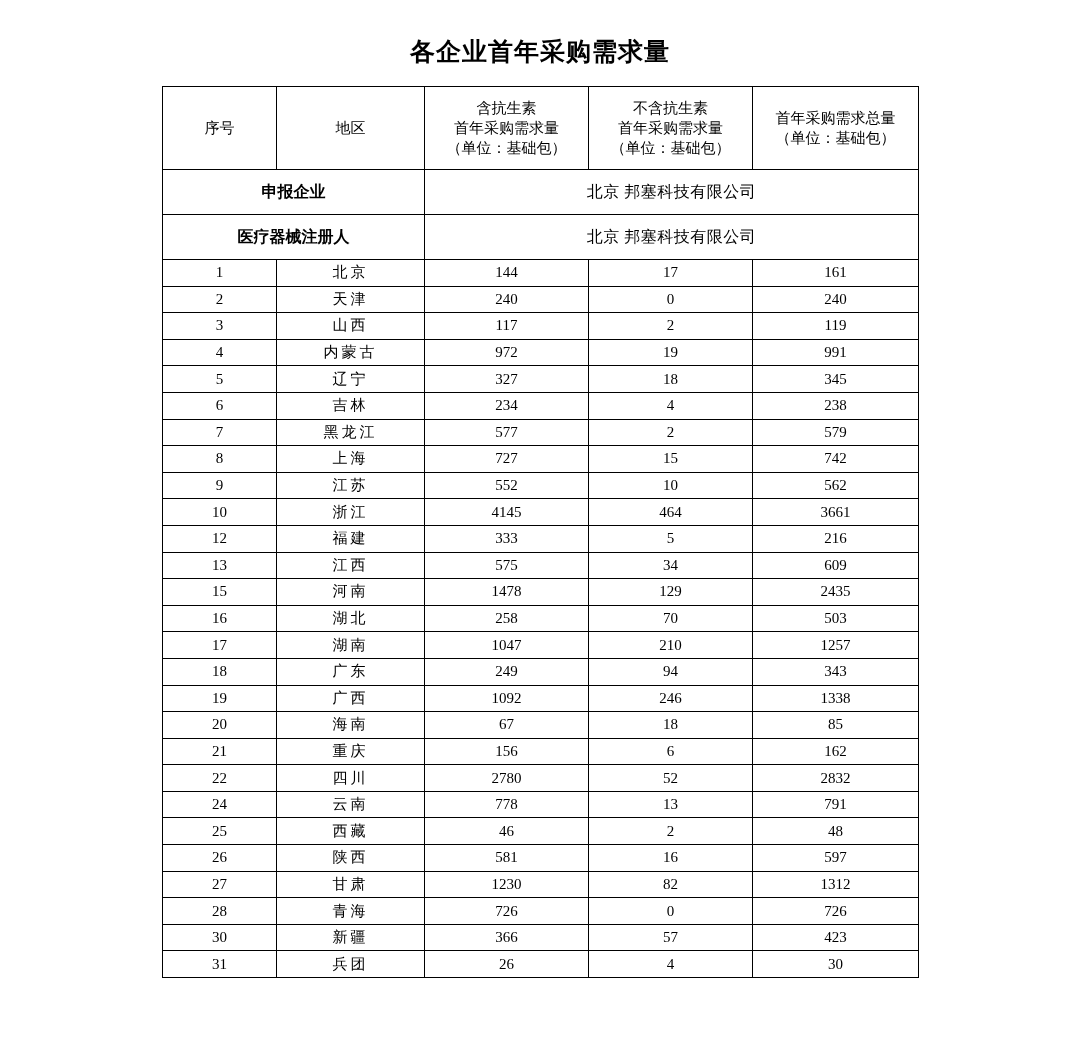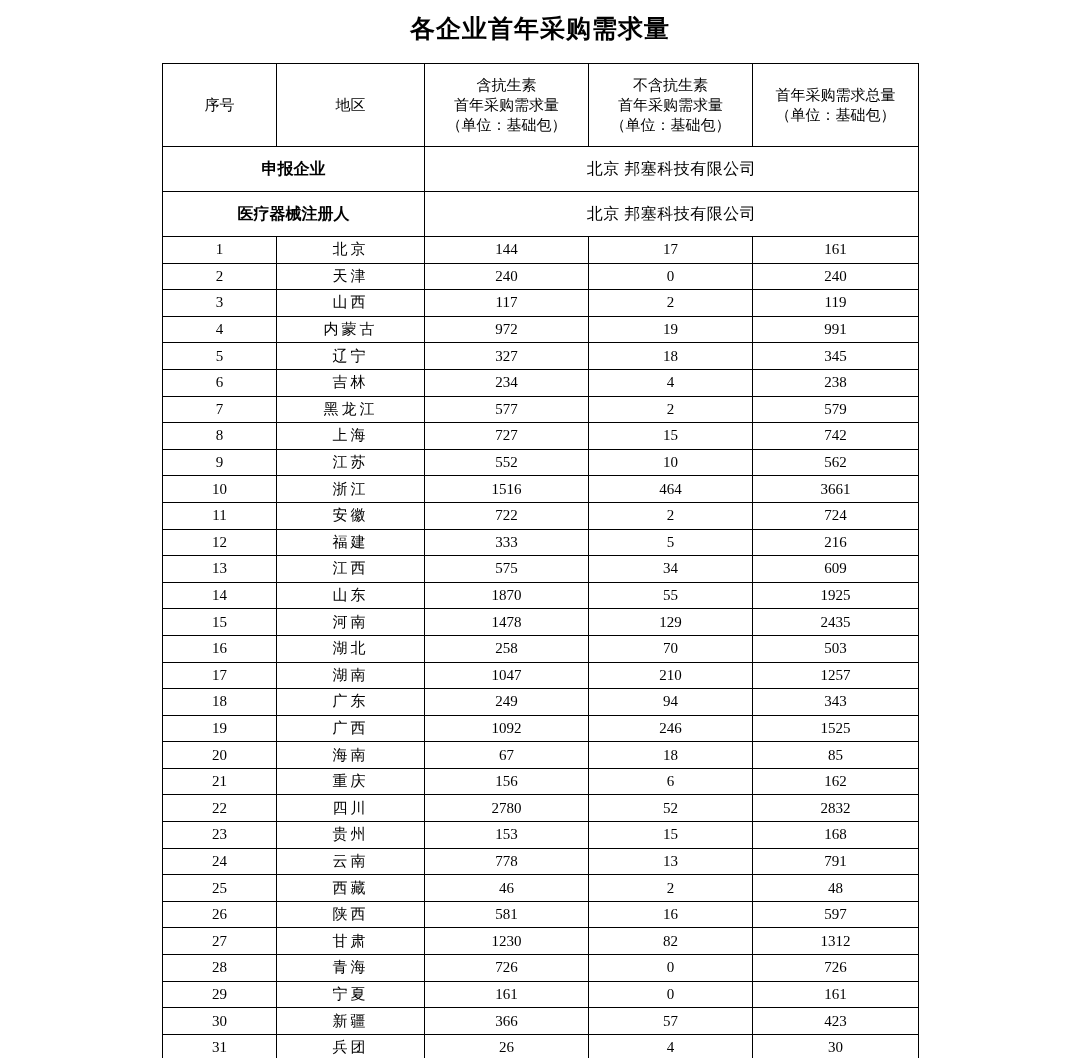--- a/index.html
+++ b/index.html
@@ -18,21 +18,21 @@
     width: 1080px;
     height: 1058px;
     position: relative;
     box-sizing: border-box;
   }
   .doc-title {
     text-align: center;
     font-size: 25px;
     font-weight: bold;
     letter-spacing: 1px;
-    margin: 12px 0 18px 0;
+    margin: 35px 0 18px 0;
     font-family: "Liberation Sans", sans-serif;
   }
   .table-wrap {
     width: 756px;
     margin: 0 auto;
   }
   table.demand {
     width: 756px;
     border-collapse: collapse;
     table-layout: fixed;
@@ -194,53 +194,39 @@
           <tr>
             <td class="num">9</td>
             <td class="region">江苏</td>
             <td class="num">552</td>
             <td class="num">10</td>
             <td class="num">562</td>
           </tr>
           <tr>
             <td class="num">10</td>
             <td class="region">浙江</td>
-            <td class="num">1516</td>
+            <td class="num">4145</td>
             <td class="num">464</td>
             <td class="num">3661</td>
-          </tr>
-          <tr>
-            <td class="num">11</td>
-            <td class="region">安徽</td>
-            <td class="num">722</td>
-            <td class="num">2</td>
-            <td class="num">724</td>
           </tr>
           <tr>
             <td class="num">12</td>
             <td class="region">福建</td>
             <td class="num">333</td>
             <td class="num">5</td>
             <td class="num">216</td>
           </tr>
           <tr>
             <td class="num">13</td>
             <td class="region">江西</td>
             <td class="num">575</td>
             <td class="num">34</td>
             <td class="num">609</td>
           </tr>
           <tr>
-            <td class="num">14</td>
-            <td class="region">山东</td>
-            <td class="num">1870</td>
-            <td class="num">55</td>
-            <td class="num">1925</td>
-          </tr>
-          <tr>
             <td class="num">15</td>
             <td class="region">河南</td>
             <td class="num">1478</td>
             <td class="num">129</td>
             <td class="num">2435</td>
           </tr>
           <tr>
             <td class="num">16</td>
             <td class="region">湖北</td>
             <td class="num">258</td>
@@ -259,21 +245,21 @@
             <td class="region">广东</td>
             <td class="num">249</td>
             <td class="num">94</td>
             <td class="num">343</td>
           </tr>
           <tr>
             <td class="num">19</td>
             <td class="region">广西</td>
             <td class="num">1092</td>
             <td class="num">246</td>
-            <td class="num">1525</td>
+            <td class="num">1338</td>
           </tr>
           <tr>
             <td class="num">20</td>
             <td class="region">海南</td>
             <td class="num">67</td>
             <td class="num">18</td>
             <td class="num">85</td>
           </tr>
           <tr>
             <td class="num">21</td>
@@ -283,27 +269,20 @@
             <td class="num">162</td>
           </tr>
           <tr>
             <td class="num">22</td>
             <td class="region">四川</td>
             <td class="num">2780</td>
             <td class="num">52</td>
             <td class="num">2832</td>
           </tr>
           <tr>
-            <td class="num">23</td>
-            <td class="region">贵州</td>
-            <td class="num">153</td>
-            <td class="num">15</td>
-            <td class="num">168</td>
-          </tr>
-          <tr>
             <td class="num">24</td>
             <td class="region">云南</td>
             <td class="num">778</td>
             <td class="num">13</td>
             <td class="num">791</td>
           </tr>
           <tr>
             <td class="num">25</td>
             <td class="region">西藏</td>
             <td class="num">46</td>
@@ -325,27 +304,20 @@
             <td class="num">1312</td>
           </tr>
           <tr>
             <td class="num">28</td>
             <td class="region">青海</td>
             <td class="num">726</td>
             <td class="num">0</td>
             <td class="num">726</td>
           </tr>
           <tr>
-            <td class="num">29</td>
-            <td class="region">宁夏</td>
-            <td class="num">161</td>
-            <td class="num">0</td>
-            <td class="num">161</td>
-          </tr>
-          <tr>
             <td class="num">30</td>
             <td class="region">新疆</td>
             <td class="num">366</td>
             <td class="num">57</td>
             <td class="num">423</td>
           </tr>
           <tr>
             <td class="num">31</td>
             <td class="region">兵团</td>
             <td class="num">26</td>

